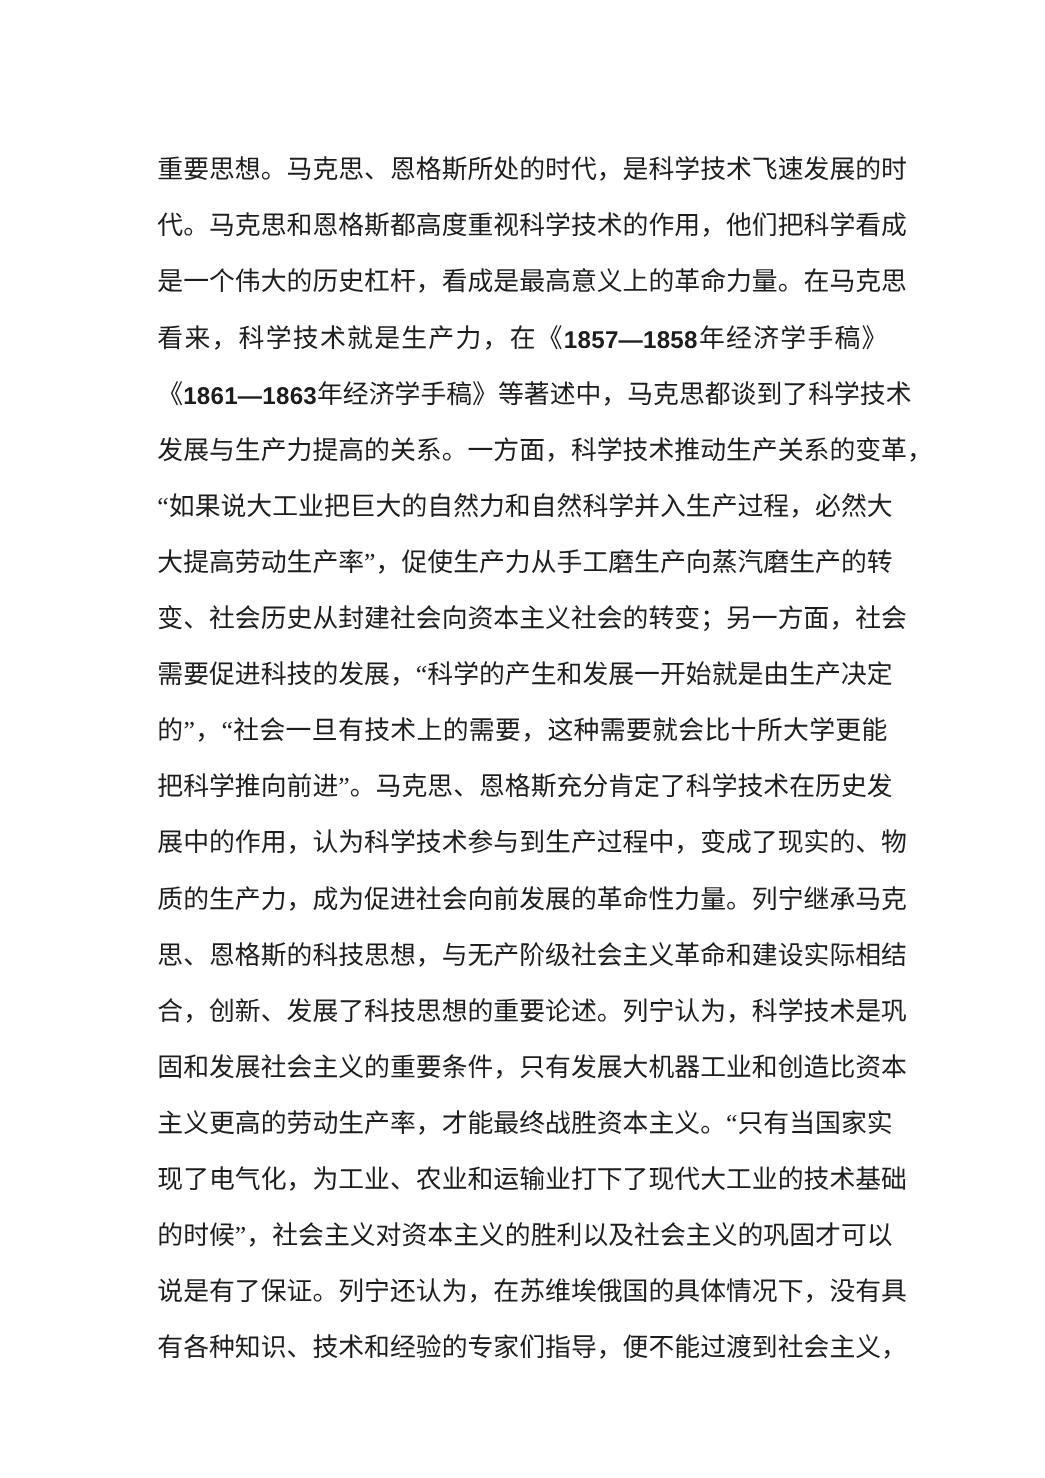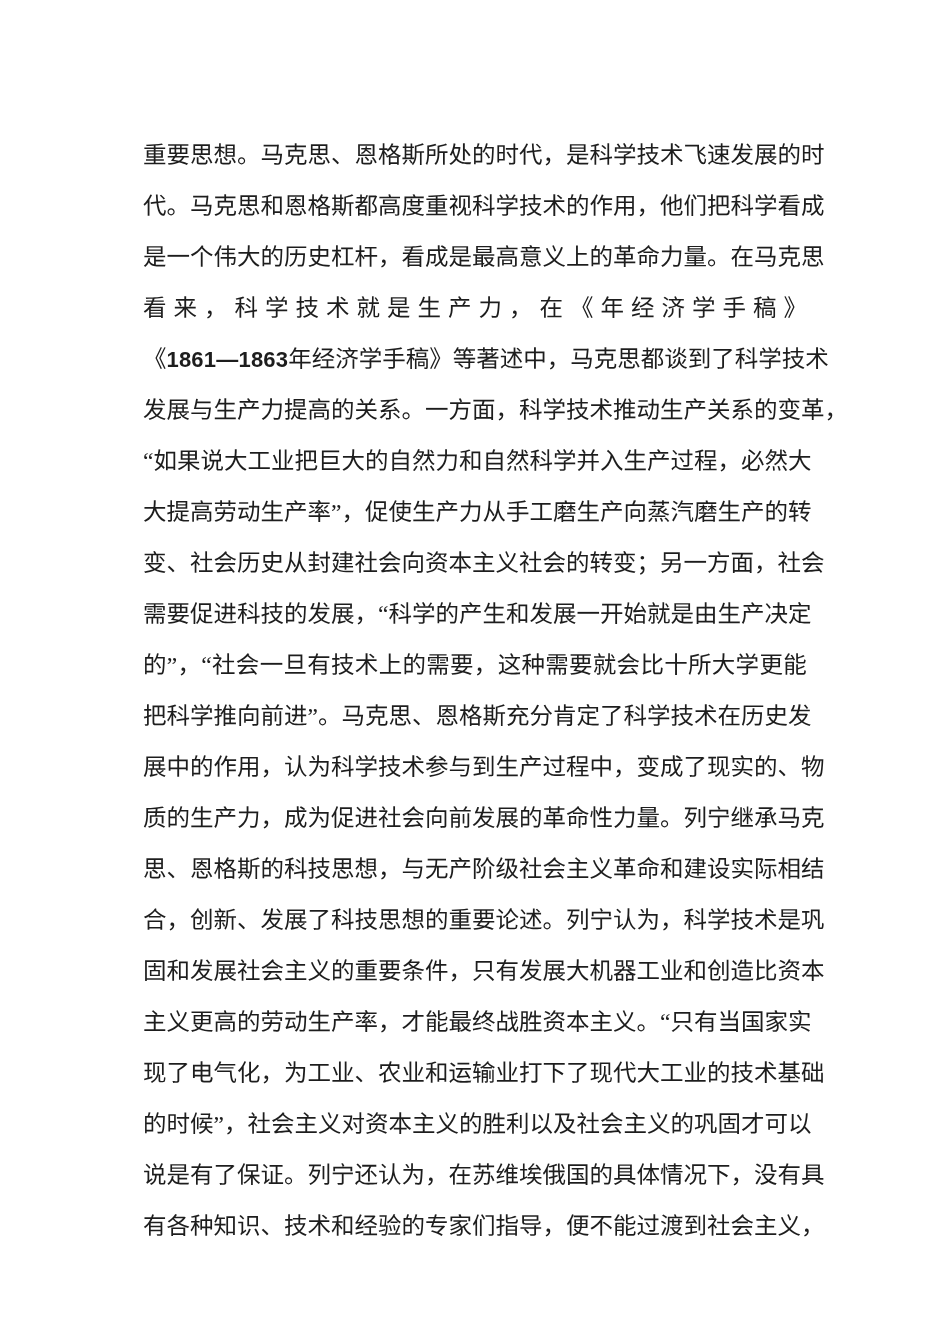--- a/index.html
+++ b/index.html
@@ -71,21 +71,21 @@
   }
 </style>
 </head>
 <body>
 
 <div class="page">
   <div class="doc-body" id="doc-body">
       <div class="line"><div class="glyphs"><span>重</span><span>要</span><span>思</span><span>想</span><span>。</span><span>马</span><span>克</span><span>思</span><span>、</span><span>恩</span><span>格</span><span>斯</span><span>所</span><span>处</span><span>的</span><span>时</span><span>代</span><span>，</span><span>是</span><span>科</span><span>学</span><span>技</span><span>术</span><span>飞</span><span>速</span><span>发</span><span>展</span><span>的</span><span>时</span></div></div>
       <div class="line"><div class="glyphs"><span>代</span><span>。</span><span>马</span><span>克</span><span>思</span><span>和</span><span>恩</span><span>格</span><span>斯</span><span>都</span><span>高</span><span>度</span><span>重</span><span>视</span><span>科</span><span>学</span><span>技</span><span>术</span><span>的</span><span>作</span><span>用</span><span>，</span><span>他</span><span>们</span><span>把</span><span>科</span><span>学</span><span>看</span><span>成</span></div></div>
       <div class="line"><div class="glyphs"><span>是</span><span>一</span><span>个</span><span>伟</span><span>大</span><span>的</span><span>历</span><span>史</span><span>杠</span><span>杆</span><span>，</span><span>看</span><span>成</span><span>是</span><span>最</span><span>高</span><span>意</span><span>义</span><span>上</span><span>的</span><span>革</span><span>命</span><span>力</span><span>量</span><span>。</span><span>在</span><span>马</span><span>克</span><span>思</span></div></div>
-      <div class="line"><div class="glyphs"><span>看</span><span>来</span><span>，</span><span>科</span><span>学</span><span>技</span><span>术</span><span>就</span><span>是</span><span>生</span><span>产</span><span>力</span><span>，</span><span>在</span><span>《</span><span>年</span><span>经</span><span>济</span><span>学</span><span>手</span><span>稿</span><span>》</span></div></div>
+      <div class="line"><div class="glyphs"><span>看</span><span>来</span><span>，</span><span>科</span><span>学</span><span>技</span><span>术</span><span>就</span><span>是</span><span>生</span><span>产</span><span>力</span><span>，</span><span>在</span><span>《</span><span class="num">1857—1858</span><span>年</span><span>经</span><span>济</span><span>学</span><span>手</span><span>稿</span><span>》</span></div></div>
       <div class="line"><div class="glyphs"><span>《</span><span class="num">1861—1863</span><span>年</span><span>经</span><span>济</span><span>学</span><span>手</span><span>稿</span><span>》</span><span>等</span><span>著</span><span>述</span><span>中</span><span>，</span><span>马</span><span>克</span><span>思</span><span>都</span><span>谈</span><span>到</span><span>了</span><span>科</span><span>学</span><span>技</span><span>术</span></div></div>
       <div class="line"><div class="glyphs"><span>发</span><span>展</span><span>与</span><span>生</span><span>产</span><span>力</span><span>提</span><span>高</span><span>的</span><span>关</span><span>系</span><span>。</span><span>一</span><span>方</span><span>面</span><span>，</span><span>科</span><span>学</span><span>技</span><span>术</span><span>推</span><span>动</span><span>生</span><span>产</span><span>关</span><span>系</span><span>的</span><span>变</span><span>革</span><span>，</span></div></div>
       <div class="line"><div class="glyphs"><span>“</span><span>如</span><span>果</span><span>说</span><span>大</span><span>工</span><span>业</span><span>把</span><span>巨</span><span>大</span><span>的</span><span>自</span><span>然</span><span>力</span><span>和</span><span>自</span><span>然</span><span>科</span><span>学</span><span>并</span><span>入</span><span>生</span><span>产</span><span>过</span><span>程</span><span>，</span><span>必</span><span>然</span><span>大</span></div></div>
       <div class="line"><div class="glyphs"><span>大</span><span>提</span><span>高</span><span>劳</span><span>动</span><span>生</span><span>产</span><span>率</span><span>”</span><span>，</span><span>促</span><span>使</span><span>生</span><span>产</span><span>力</span><span>从</span><span>手</span><span>工</span><span>磨</span><span>生</span><span>产</span><span>向</span><span>蒸</span><span>汽</span><span>磨</span><span>生</span><span>产</span><span>的</span><span>转</span></div></div>
       <div class="line"><div class="glyphs"><span>变</span><span>、</span><span>社</span><span>会</span><span>历</span><span>史</span><span>从</span><span>封</span><span>建</span><span>社</span><span>会</span><span>向</span><span>资</span><span>本</span><span>主</span><span>义</span><span>社</span><span>会</span><span>的</span><span>转</span><span>变</span><span>；</span><span>另</span><span>一</span><span>方</span><span>面</span><span>，</span><span>社</span><span>会</span></div></div>
       <div class="line"><div class="glyphs"><span>需</span><span>要</span><span>促</span><span>进</span><span>科</span><span>技</span><span>的</span><span>发</span><span>展</span><span>，</span><span>“</span><span>科</span><span>学</span><span>的</span><span>产</span><span>生</span><span>和</span><span>发</span><span>展</span><span>一</span><span>开</span><span>始</span><span>就</span><span>是</span><span>由</span><span>生</span><span>产</span><span>决</span><span>定</span></div></div>
       <div class="line"><div class="glyphs"><span>的</span><span>”</span><span>，</span><span>“</span><span>社</span><span>会</span><span>一</span><span>旦</span><span>有</span><span>技</span><span>术</span><span>上</span><span>的</span><span>需</span><span>要</span><span>，</span><span>这</span><span>种</span><span>需</span><span>要</span><span>就</span><span>会</span><span>比</span><span>十</span><span>所</span><span>大</span><span>学</span><span>更</span><span>能</span></div></div>
       <div class="line"><div class="glyphs"><span>把</span><span>科</span><span>学</span><span>推</span><span>向</span><span>前</span><span>进</span><span>”</span><span>。</span><span>马</span><span>克</span><span>思</span><span>、</span><span>恩</span><span>格</span><span>斯</span><span>充</span><span>分</span><span>肯</span><span>定</span><span>了</span><span>科</span><span>学</span><span>技</span><span>术</span><span>在</span><span>历</span><span>史</span><span>发</span></div></div>
       <div class="line"><div class="glyphs"><span>展</span><span>中</span><span>的</span><span>作</span><span>用</span><span>，</span><span>认</span><span>为</span><span>科</span><span>学</span><span>技</span><span>术</span><span>参</span><span>与</span><span>到</span><span>生</span><span>产</span><span>过</span><span>程</span><span>中</span><span>，</span><span>变</span><span>成</span><span>了</span><span>现</span><span>实</span><span>的</span><span>、</span><span>物</span></div></div>
       <div class="line"><div class="glyphs"><span>质</span><span>的</span><span>生</span><span>产</span><span>力</span><span>，</span><span>成</span><span>为</span><span>促</span><span>进</span><span>社</span><span>会</span><span>向</span><span>前</span><span>发</span><span>展</span><span>的</span><span>革</span><span>命</span><span>性</span><span>力</span><span>量</span><span>。</span><span>列</span><span>宁</span><span>继</span><span>承</span><span>马</span><span>克</span></div></div>

